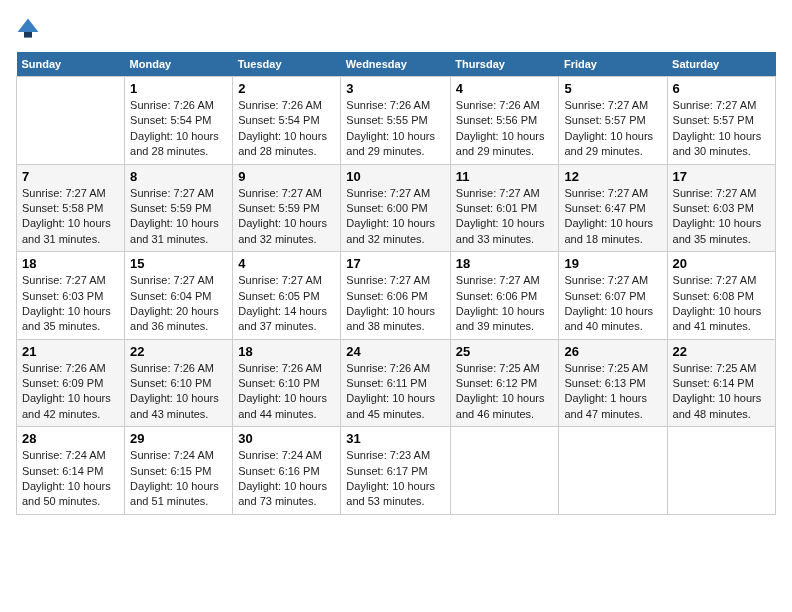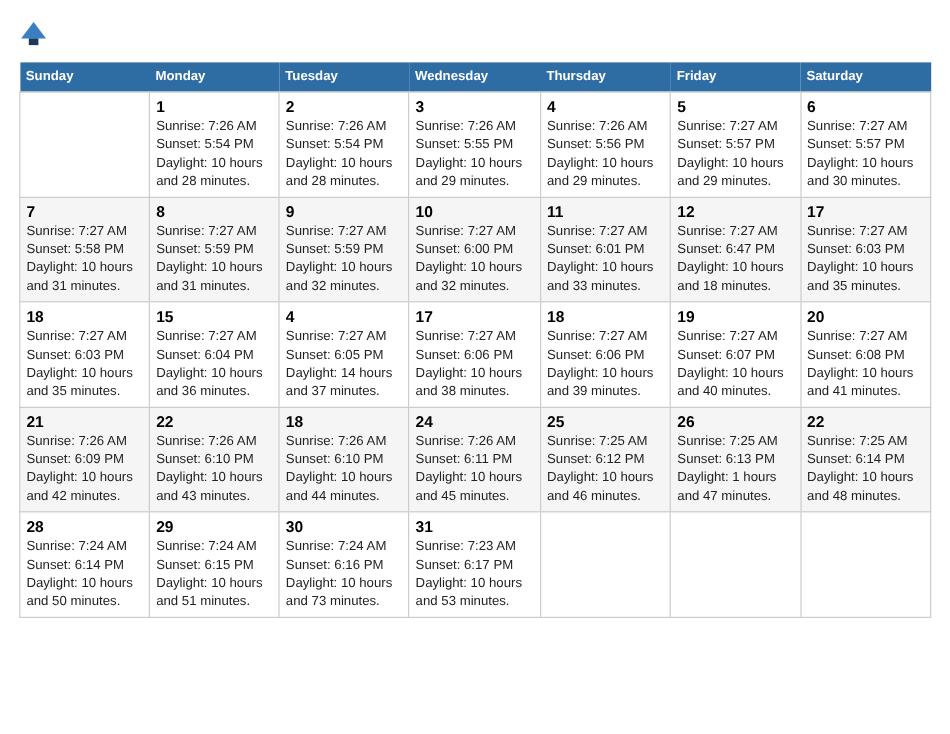--- a/index.html
+++ b/index.html
@@ -201,21 +201,21 @@
         <td>
           <span class="day-number">18</span>
           <div class="day-info">Sunrise: 7:27 AM</div>
           <div class="day-info">Sunset: 6:03 PM</div>
           <div class="day-info">Daylight: 10 hours and 35 minutes.</div>
         </td>
         <td>
           <span class="day-number">15</span>
           <div class="day-info">Sunrise: 7:27 AM</div>
           <div class="day-info">Sunset: 6:04 PM</div>
-          <div class="day-info">Daylight: 10 hours and 36 minutes.</div>
+          <div class="day-info">Daylight: 20 hours and 36 minutes.</div>
         </td>
         <td>
           <span class="day-number">4</span>
           <div class="day-info">Sunrise: 7:27 AM</div>
           <div class="day-info">Sunset: 6:05 PM</div>
           <div class="day-info">Daylight: 14 hours and 37 minutes.</div>
         </td>
         <td>
           <span class="day-number">17</span>
           <div class="day-info">Sunrise: 7:27 AM</div>

